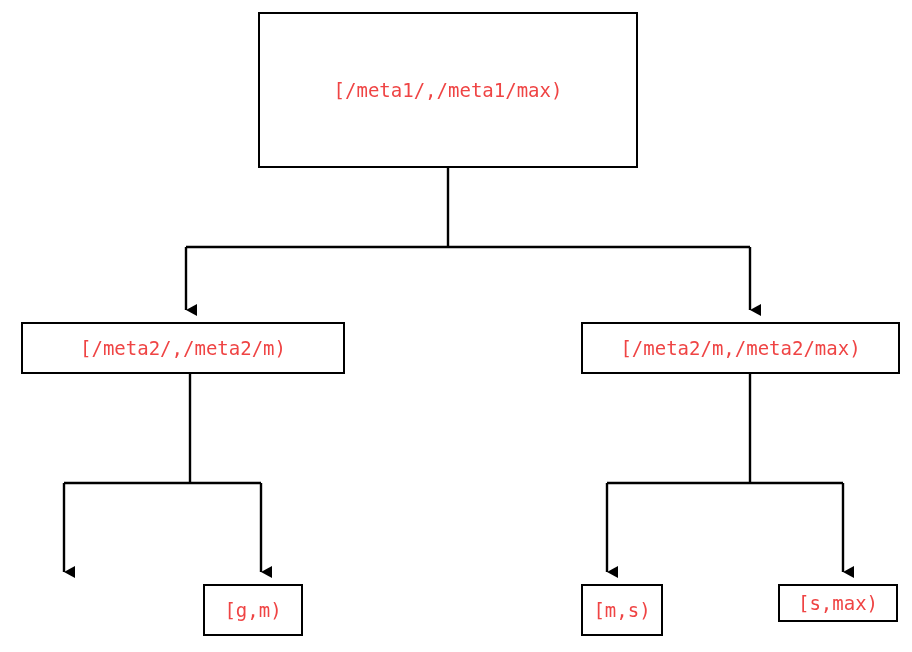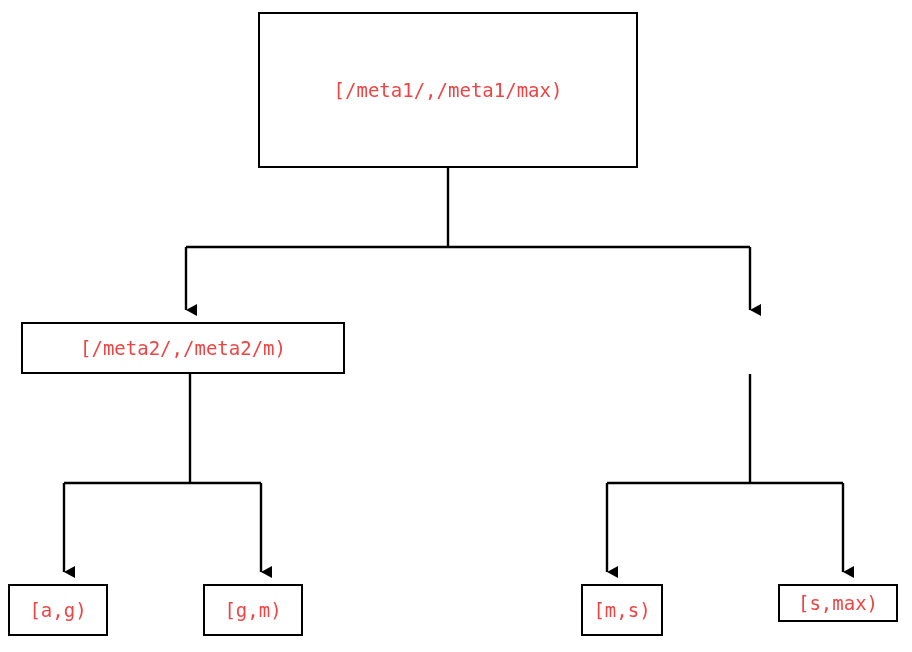--- a/index.html
+++ b/index.html
@@ -71,22 +71,22 @@
     <path d="M 750 374 L 750 483" stroke="#000000" stroke-width="2.4" fill="none"></path>
     <path d="M 607 483 L 843 483" stroke="#000000" stroke-width="2.4" fill="none"></path>
     <path d="M 607 483 L 607 572" stroke="#000000" stroke-width="2.4" fill="none" marker-end="url(#arrowhead)"></path>
     <path d="M 843 483 L 843 572" stroke="#000000" stroke-width="2.4" fill="none" marker-end="url(#arrowhead)"></path>
   </svg>
 
   <div class="node node-root">[/meta1/,/meta1/max)</div>
 
   <div class="node node-mid-l">[/meta2/,/meta2/m)</div>
 
+  <div class="node node-mid-r">[/meta2/m,/meta2/max)</div>
 
-  <div class="node node-leaf-a">[a,g)</div>
 
   <div class="node node-leaf-b">[g,m)</div>
 
   <div class="node node-leaf-c">[m,s)</div>
 
   <div class="node node-leaf-d">[s,max)</div>
 
 </div>
 
 </body></html>

